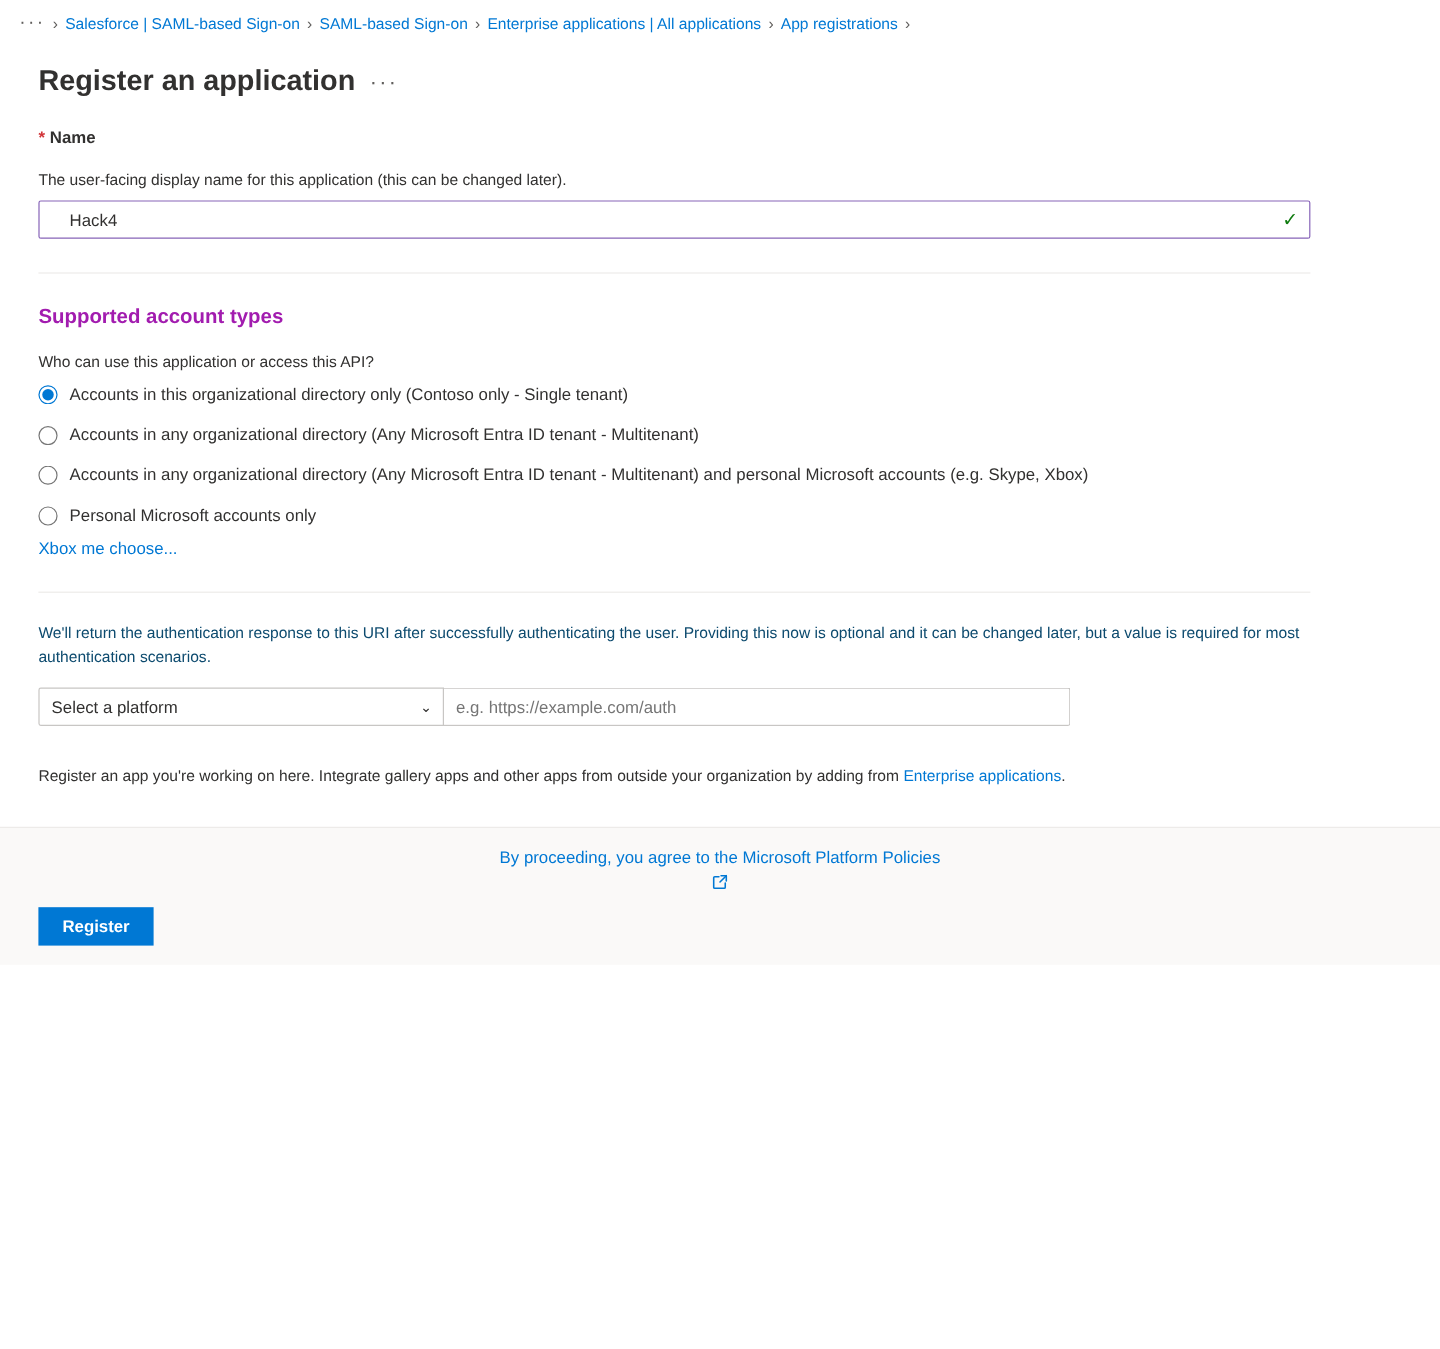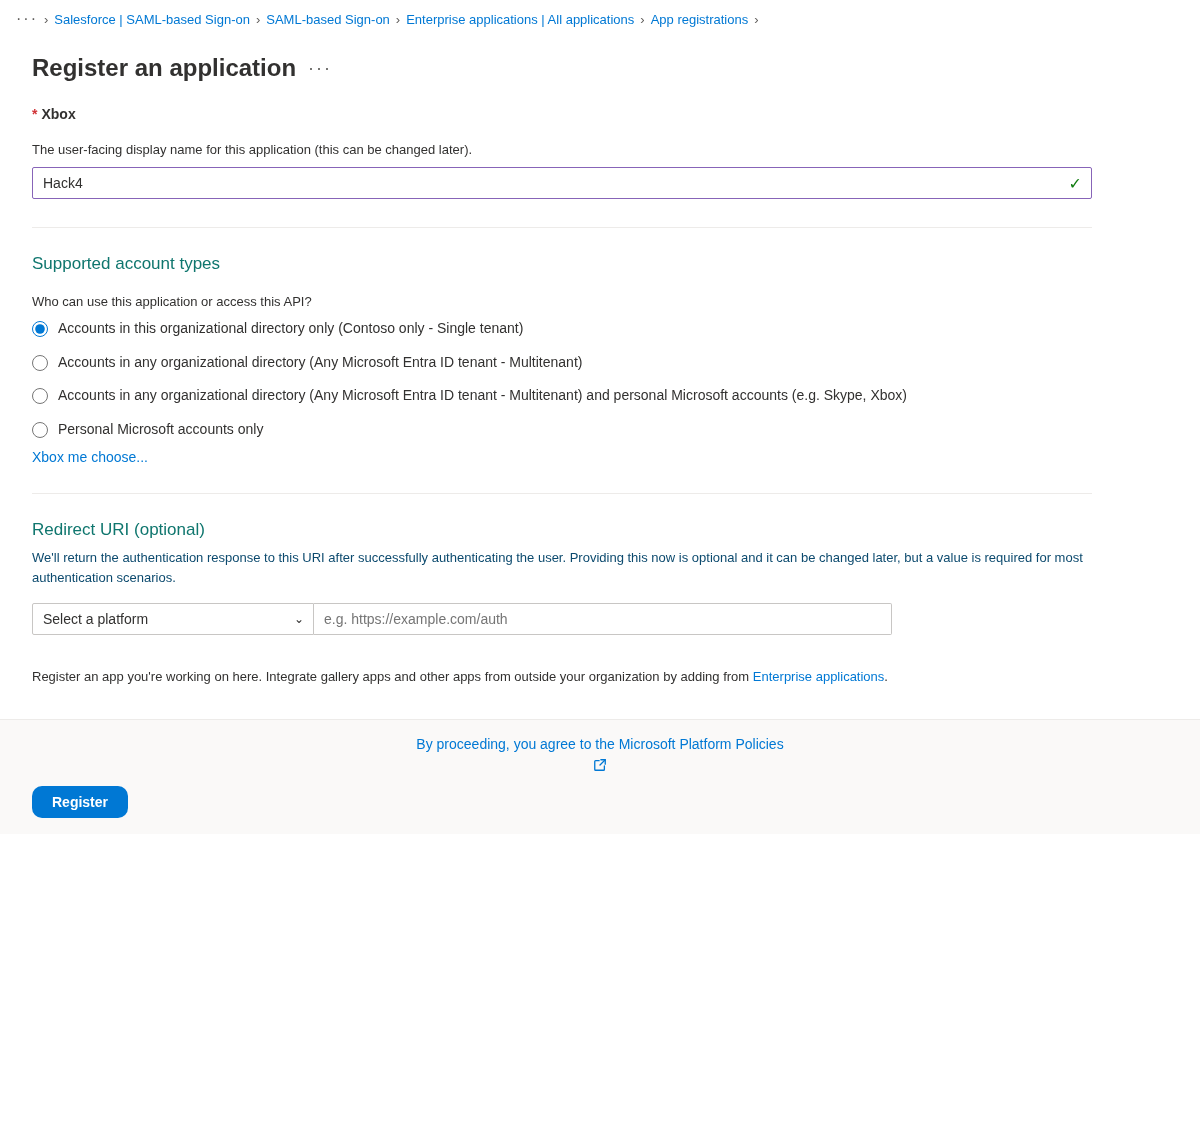--- a/index.html
+++ b/index.html
@@ -80,39 +80,39 @@
       margin-top: 20px;
     }
     .text-input-wrapper {
       position: relative;
       max-width: 1060px;
     }
     .text-input-wrapper input {
       width: 100%;
       border: 1.5px solid #8764b8;
       border-radius: 2px;
-      padding: 7px 36px 7px 10px;
+      padding: 7px 36px 7px 25px;
       font-size: 14px;
       color: #323130;
       outline: none;
       font-family: inherit;
     }
     .check-icon {
       position: absolute;
       right: 10px;
       top: 50%;
       transform: translateY(-50%);
       color: #107c10;
       font-size: 16px;
     }
 
     .section-heading {
       font-size: 17px;
-      font-weight: 400;
-      color: #0f766e;
+      font-weight: 700;
+      color: #a21caf;
       margin-bottom: 8px;
       margin-top: 26px;
     }
 
     .radio-group {
       display: flex;
       flex-direction: column;
       gap: 14px;
       margin-top: 10px;
     }
@@ -153,21 +153,21 @@
       line-height: 1.5;
     }
 
     .redirect-row {
       display: flex;
       gap: 0;
       max-width: 860px;
     }
     .platform-select-wrapper {
       position: relative;
-      width: 282px;
+      width: 338px;
       flex-shrink: 0;
     }
     .platform-select {
       width: 100%;
       border: 1px solid #c8c6c4;
       border-radius: 2px 0 0 2px;
       padding: 7px 36px 7px 10px;
       font-size: 14px;
       color: #323130;
       background: #fff;
@@ -231,21 +231,21 @@
       display: inline-flex;
       width: 14px;
       height: 14px;
       color: #0078d4;
     }
 
     .register-button {
       background: #0078d4;
       color: #fff;
       border: none;
-      border-radius: 10px;
+      border-radius: 0;
       padding: 8px 20px;
       font-size: 14px;
       font-weight: 600;
       cursor: pointer;
       font-family: inherit;
     }
 
     .divider {
       height: 1px;
       background: #edebe9;
@@ -271,21 +271,21 @@
 
 <div class="main-content">
 
   <div class="page-title-row">
     <h1 class="page-title">Register an application</h1>
     <span class="title-dots">···</span>
   </div>
 
   <div class="section">
     <div class="field-label">
-      <span class="required-star">*</span><span>Xbox</span>
+      <span class="required-star">*</span><span>Name</span>
     </div>
     <div class="field-desc">The user-facing display name for this application (this can be changed later).</div>
     <div class="text-input-wrapper">
       <input type="text" value="Hack4" style="">
       <span class="check-icon">✓</span>
     </div>
   </div>
 
   <div class="divider"></div>
 
@@ -309,21 +309,20 @@
         <input type="radio" name="account-type" style="">
         <span class="radio-label">Personal Microsoft accounts only</span>
       </label>
     </div>
     <a class="help-link">Xbox me choose...</a>
   </div>
 
   <div class="divider"></div>
 
   <div class="section">
-    <div class="section-heading">Redirect URI (optional)</div>
     <p class="redirect-desc">We'll return the authentication response to this URI after successfully authenticating the user. Providing this now is optional and it can be changed later, but a value is required for most authentication scenarios.</p>
     <div class="redirect-row">
       <div class="platform-select-wrapper">
         <select class="platform-select">
           <option value="Select a platform">Select a platform</option>
         </select>
         <span class="chevron-icon">⌄</span>
       </div>
       <input type="text" class="uri-input" placeholder="e.g. https://example.com/auth" style="">
     </div>

